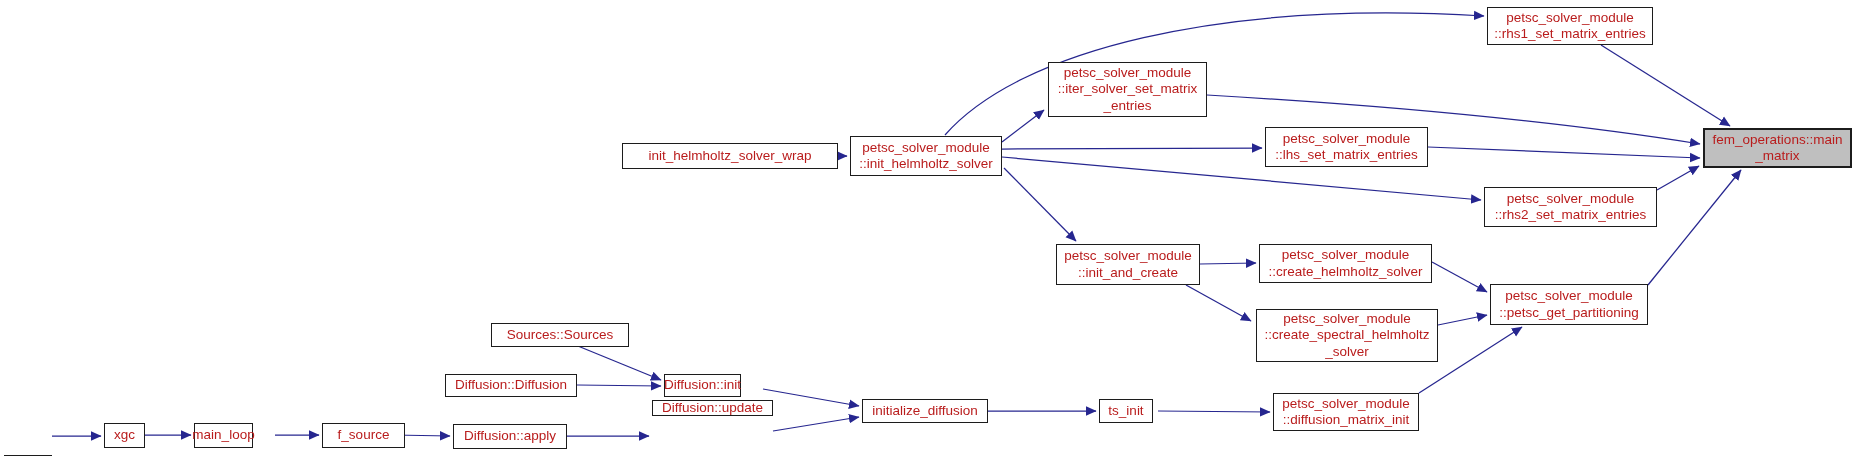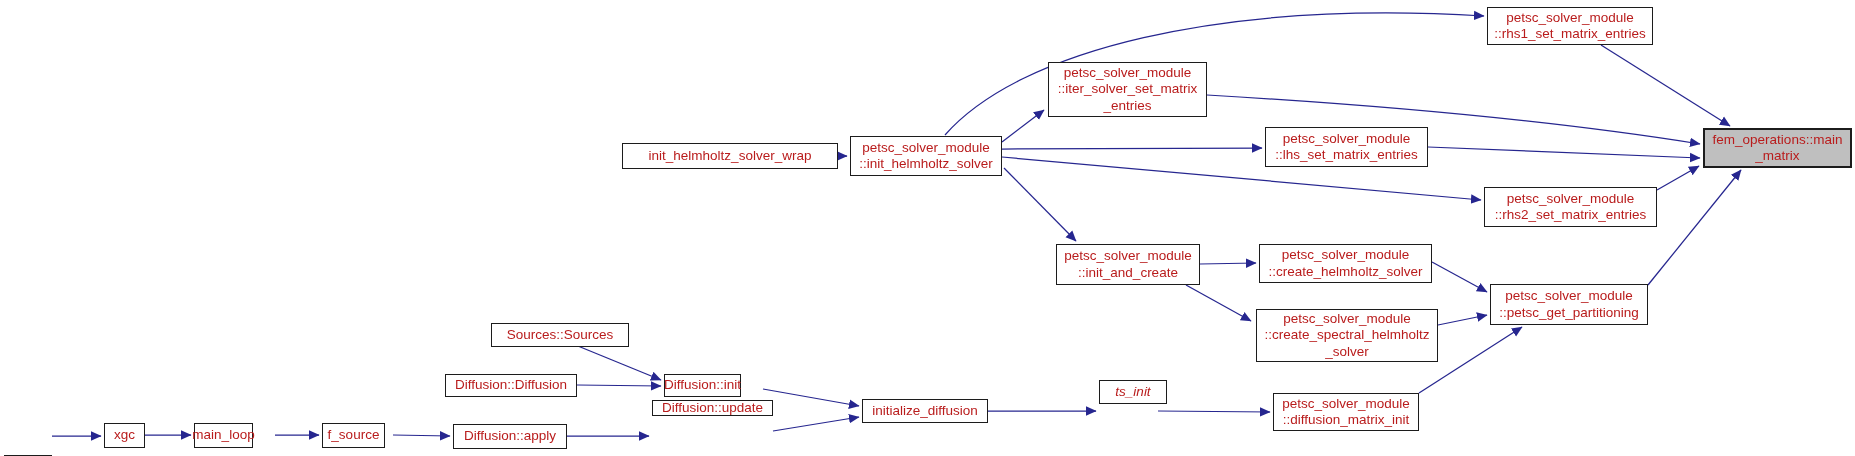--- a/index.html
+++ b/index.html
@@ -71,28 +71,28 @@
       <path d="M1207,95 Q1500,112 1700,144" fill="none" stroke="#26268f" stroke-width="1.25" marker-end="url(#arrow)"></path>
       <path d="M1428,147 L1700,158" fill="none" stroke="#26268f" stroke-width="1.25" marker-end="url(#arrow)"></path>
       <path d="M1601,45 L1730,126" fill="none" stroke="#26268f" stroke-width="1.25" marker-end="url(#arrow)"></path>
       <path d="M1657,190 L1699,166" fill="none" stroke="#26268f" stroke-width="1.25" marker-end="url(#arrow)"></path>
       <path d="M1648,285 L1741,170" fill="none" stroke="#26268f" stroke-width="1.25" marker-end="url(#arrow)"></path>
     </svg>
   <div id="node-layer">
       <div class="node" style="left: 4px; top: 423px; width: 48px; height: 29px; margin-top: 32px;">main</div>
       <div class="node" style="left: 104px; top: 423px; width: 41px; height: 25px;">xgc</div>
       <div class="node" style="left: 194px; top: 423px; width: 59px; height: 25px;">main_loop</div>
-      <div class="node" style="left: 322px; top: 423px; width: 63px; height: 25px;">f_source</div>
+      <div class="node" style="left: 322px; top: 423px; width: 83px; height: 25px;">f_source</div>
       <div class="node" style="left: 453px; top: 424px; width: 114px; height: 25px;">Diffusion::apply</div>
       <div class="node" style="left: 652px; top: 400px; width: 121px; height: 16px;">Diffusion::update</div>
       <div class="node" style="left: 447px; top: 323px; width: 138px; height: 24px; margin-left: 44px;">Sources::Sources</div>
       <div class="node" style="left: 445px; top: 374px; width: 132px; height: 23px;">Diffusion::Diffusion</div>
       <div class="node" style="left: 664px; top: 374px; width: 77px; height: 23px;">Diffusion::init</div>
       <div class="node" style="left: 862px; top: 399px; width: 126px; height: 24px;">initialize_diffusion</div>
-      <div class="node" style="left: 1099px; top: 380px; width: 68px; height: 24px; font-style: italic;">ts_init</div>
+      <div class="node" style="left: 1099px; top: 399px; width: 54px; height: 24px;">ts_init</div>
       <div class="node" style="left: 1273px; top: 393px; width: 146px; height: 38px;">petsc_solver_module
 ::diffusion_matrix_init</div>
       <div class="node" style="left: 622px; top: 143px; width: 216px; height: 26px;">init_helmholtz_solver_wrap</div>
       <div class="node" style="left: 850px; top: 136px; width: 152px; height: 40px;">petsc_solver_module
 ::init_helmholtz_solver</div>
       <div class="node" style="left: 1048px; top: 62px; width: 159px; height: 55px;">petsc_solver_module
 ::iter_solver_set_matrix
 _entries</div>
       <div class="node" style="left: 1487px; top: 7px; width: 166px; height: 38px;">petsc_solver_module
 ::rhs1_set_matrix_entries</div>

